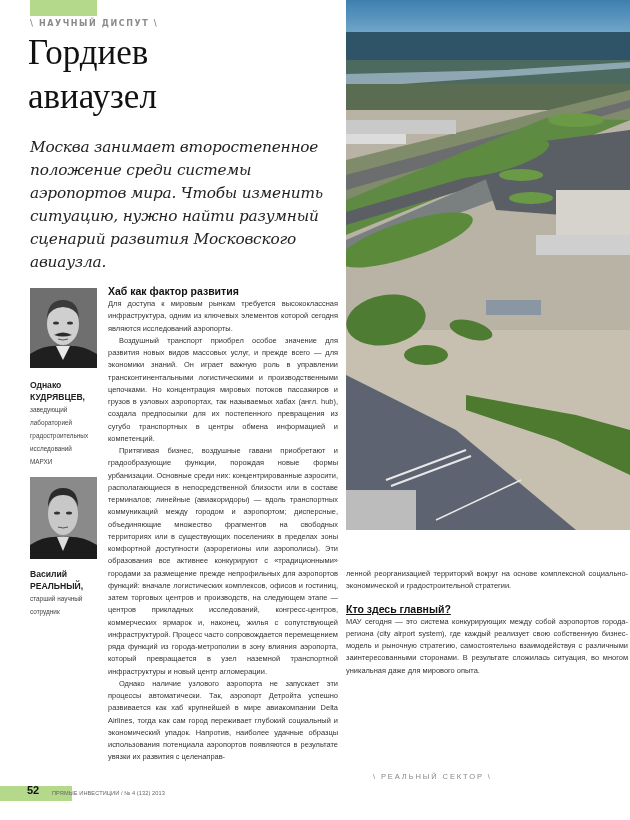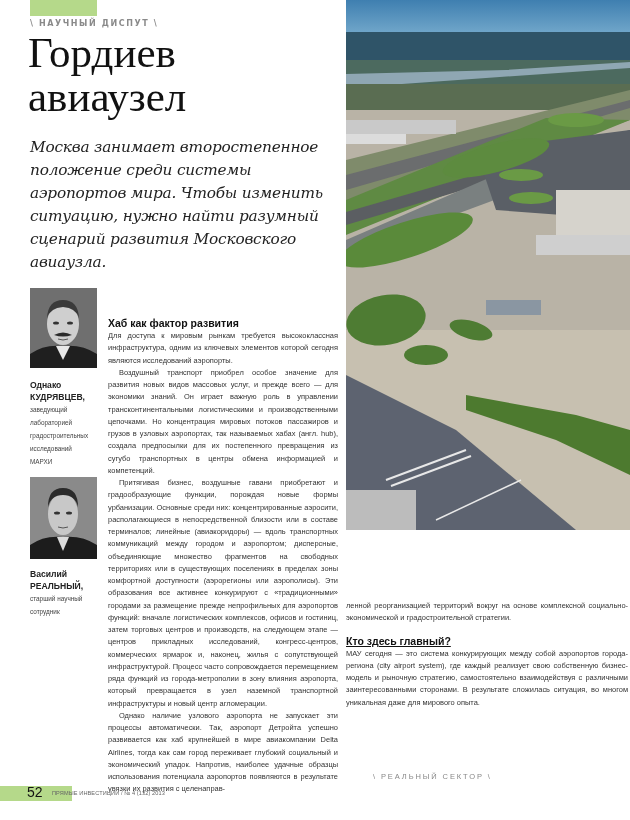--- a/index.html
+++ b/index.html
@@ -1,39 +1,39 @@
 <!DOCTYPE html>
 <html><head>
 <meta charset="utf-8">
 <style>
   * { margin: 0; padding: 0; box-sizing: border-box; }
   html, body { width: 630px; height: 820px; background: #ffffff; overflow: hidden; }
   body { position: relative; font-family: "Liberation Sans", sans-serif; color: #2a2a2a; }
 
   .green-tab { position: absolute; left: 30px; top: 0; width: 67px; height: 16px; background: #b5d98a; }
   .rubric { position: absolute; left: 30px; top: 19px; font-size: 8px; font-weight: bold; letter-spacing: 1.6px; color: #8a8a8a; font-family: "DejaVu Sans", sans-serif; }
-  .title { position: absolute; left: 28px; top: 31px; font-family: "Liberation Serif", serif; font-size: 43px; line-height: 44px; color: #111; font-weight: normal; }
+  .title { position: absolute; left: 28px; top: 31px; font-family: "Liberation Serif", serif; font-size: 35px; line-height: 44px; color: #111; font-weight: normal; }
   .lead { position: absolute; left: 30px; top: 136px; width: 310px; font-family: "DejaVu Serif", serif; font-style: italic; font-size: 15.3px; line-height: 23px; color: #222; letter-spacing: -0.2px; }
 
   .photo { position: absolute; overflow: hidden; background: #6e6e6e; }
   .photo svg { display: block; width: 100%; height: 100%; }
   .author { position: absolute; left: 30px; width: 70px; }
   .author .name { font-weight: bold; font-size: 8.6px; line-height: 12px; color: #222; }
   .author .role { font-size: 6.4px; line-height: 13px; color: #444; }
 
-  .col { position: absolute; font-size: 7.45px; line-height: 12.25px; color: #333; text-align: justify; margin-top: 32px; }
+  .col { position: absolute; font-size: 7.45px; line-height: 12.25px; color: #333; text-align: justify; }
   .col p { text-indent: 11px; }
   .col p.noindent { text-indent: 0; }
   .col h2 { font-size: 10.5px; font-weight: bold; color: #111; line-height: 13px; margin-bottom: 0; }
 
   .aerial { position: absolute; left: 346px; top: 0; width: 284px; height: 530px; overflow: hidden; }
   .aerial svg { display: block; }
 
   .footer-bar { position: absolute; left: 0; top: 786px; width: 72px; height: 15px; background: #b5d98a; }
-  .page-num { position: absolute; left: 27px; top: 784px; font-size: 14px; font-weight: normal; color: #111; }
+  .page-num { position: absolute; left: 27px; top: 784px; font-size: 11px; font-weight: bold; color: #111; }
   .mag { position: absolute; left: 52px; top: 790px; font-size: 5.6px; color: #666; letter-spacing: 0.1px; }
   .section { position: absolute; left: 373px; top: 772px; font-size: 7.5px; letter-spacing: 1.9px; color: #888; }
 </style>
 </head>
 <body>
 
 <div class="green-tab"></div>
 <div class="rubric">\ НАУЧНЫЙ ДИСПУТ \</div>
 <h1 class="title">
   <span>Гордиев</span><br>

